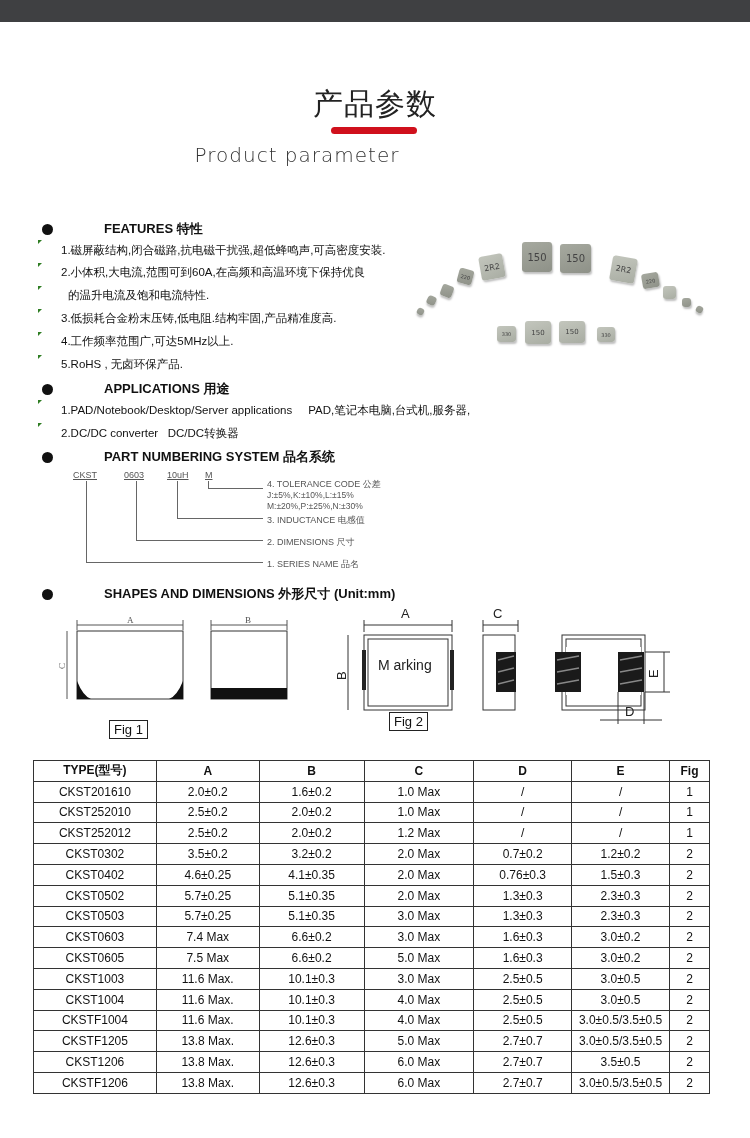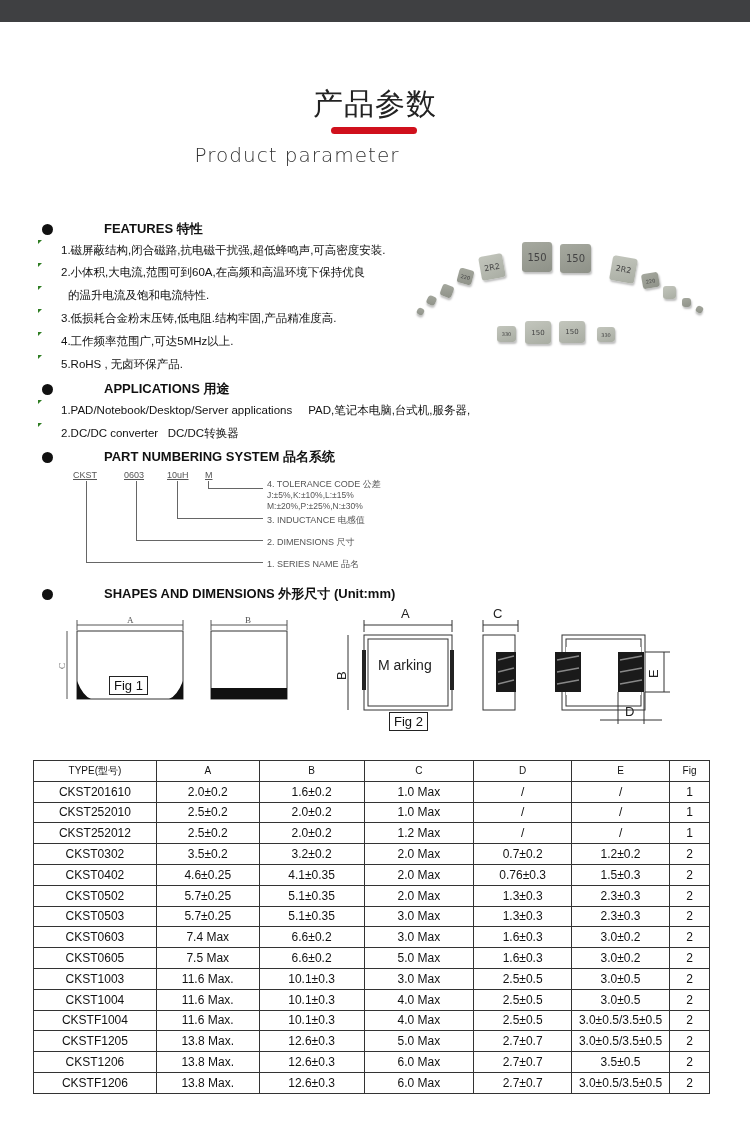--- a/index.html
+++ b/index.html
@@ -28,21 +28,21 @@
   .pn-code { text-decoration: underline; }
   .pn-line { position: absolute; background: #666; }
 
   
   .shape { position: absolute; }
   .figlabel { position: absolute; border: 1px solid #222; font-size: 13px; padding: 1px 4px; background: #fff; }
 
   
   table.spec { position: absolute; left: 33px; top: 760px; width: 677px; border-collapse: collapse; font-size: 12px; }
   table.spec th, table.spec td { border: 1px solid #333; text-align: center; height: 20.8px; padding: 0; color: #111; }
-  table.spec th { font-weight: normal; font-size: 10px; }
+  table.spec th { font-weight: bold; font-size: 12px; }
 </style>
 </head>
 <body>
 
 <div class="topbar"></div>
 
 <div class="title-cn">产品参数</div>
 <div class="title-bar"></div>
 <div class="title-en">Product parameter</div>
 
@@ -134,21 +134,21 @@
 </svg>
 
 <svg class="shape" style="left:205px;top:608px" width="90" height="100">
   <line x1="6" y1="17" x2="82" y2="17" stroke="#555"></line>
   <line x1="6" y1="12" x2="6" y2="22" stroke="#555"></line>
   <line x1="82" y1="12" x2="82" y2="22" stroke="#555"></line>
   <text x="40" y="15" font-size="9" fill="#555" font-family="Liberation Serif, serif">B</text>
   <rect x="6" y="23" width="76" height="68" fill="none" stroke="#333"></rect>
   <rect x="6" y="80" width="76" height="11" fill="#111"></rect>
 </svg>
-<div class="figlabel" style="left:109px;top:676px">Fig 1</div>
+<div class="figlabel" style="left:109px;top:720px">Fig 1</div>
 
 <svg class="shape" style="left:328px;top:602px" width="130" height="112">
   <line x1="36" y1="23" x2="124" y2="23" stroke="#333"></line>
   <line x1="36" y1="18" x2="36" y2="30" stroke="#333"></line>
   <line x1="124" y1="18" x2="124" y2="30" stroke="#333"></line>
   <text x="73" y="16" font-size="13" fill="#222" font-family="Liberation Sans, sans-serif">A</text>
   <rect x="36" y="33" width="88" height="75" fill="none" stroke="#333"></rect>
   <rect x="40" y="37" width="80" height="67" fill="none" stroke="#333"></rect>
   <rect x="34" y="48" width="4" height="40" fill="#222"></rect>
   <rect x="122" y="48" width="4" height="40" fill="#222"></rect>

